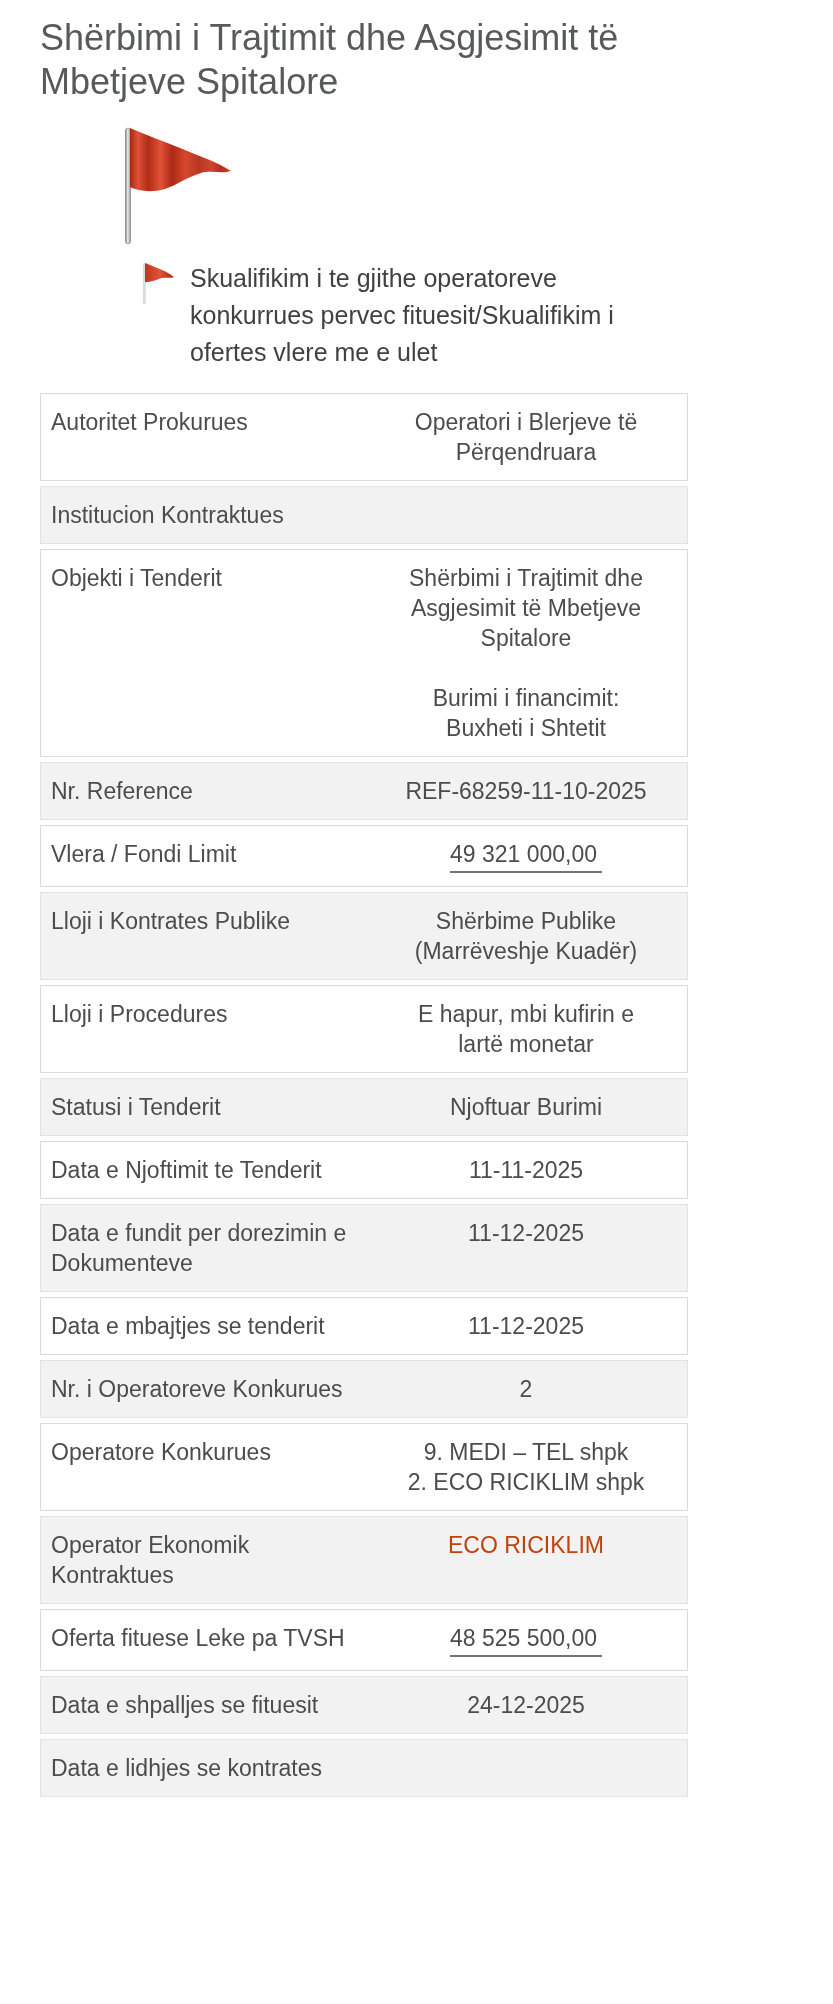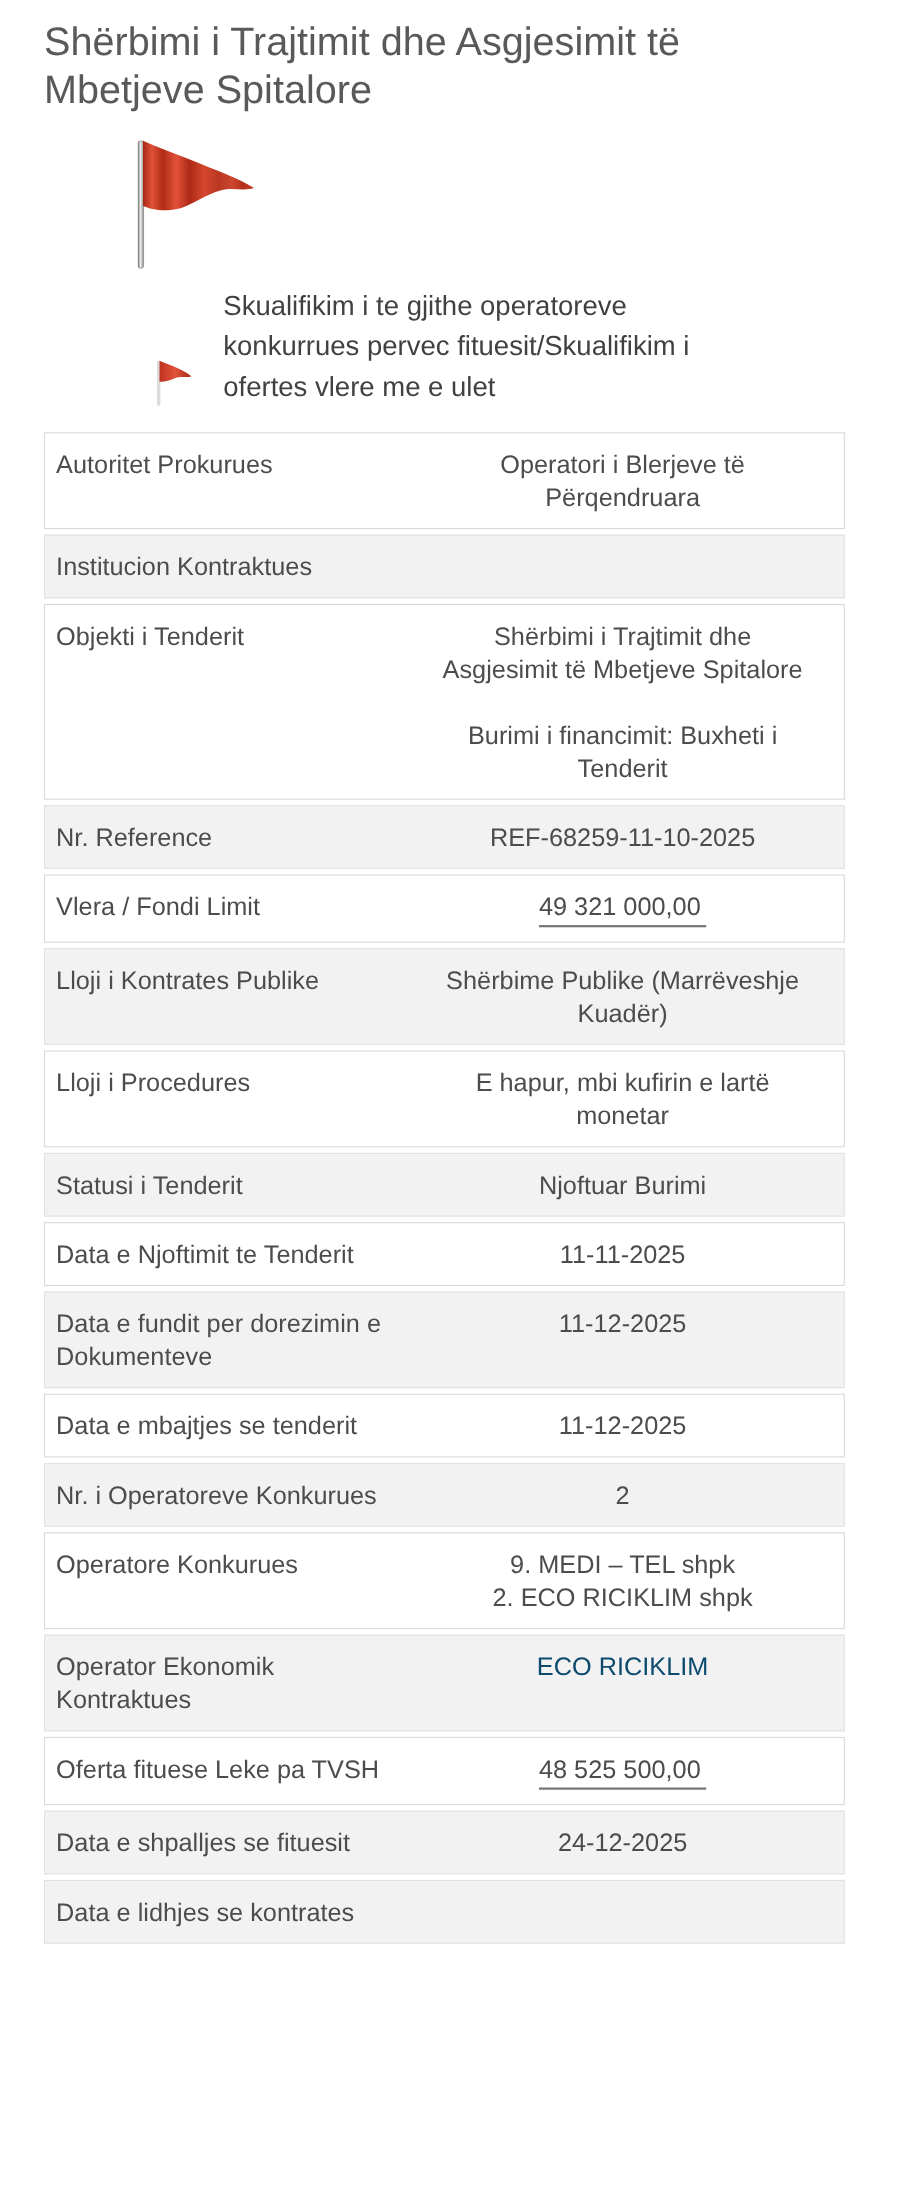--- a/index.html
+++ b/index.html
@@ -11,45 +11,45 @@
   .page{padding:16px 49px 0 40px;}
 
   .page-title{
     font-size:36px;font-weight:400;color:#58595b;
     line-height:44px;margin:0;max-width:700px;
   }
 
   .bigflag{margin:22px 0 0 85px;width:112px;height:120px;}
   .bigflag svg{display:block;}
 
-  .note{display:flex;align-items:flex-end;margin:14px 0 0 102px;gap:13px;}
+  .note{display:flex;align-items:flex-start;margin:14px 0 0 102px;}
   .smallflag{width:34px;height:44px;flex:0 0 34px;margin-top:2px;}
   .note-text{
     margin:0 0 0 14px;font-size:25px;line-height:37px;
     color:#414143;width:470px;
   }
 
-  .tbl{margin-top:22px;width:728px;}
+  .tbl{margin-top:22px;width:648px;}
   .trow{
     display:flex;background:#ffffff;border:1px solid #d9d9d9;
     margin-bottom:5px;
   }
   .trow.shaded{background:#f2f2f2;border-color:#e2e2e2;}
   .tlabel{
     flex:0 0 340px;box-sizing:border-box;padding:13px 10px;
     font-size:23px;line-height:30px;
   }
   .tvalue{
     flex:1;box-sizing:border-box;padding:13px 36px 13px 20px;
     font-size:23px;line-height:30px;min-height:30px;text-align:center;
   }
   .vpara{margin:0 0 30px 0;}
   .vpara:last-child{margin-bottom:0;}
   .uval{border-bottom:2px solid #737373;padding:0 5px 2px 0;display:inline-block;}
-  .vlink{color:#0c4a6e;text-decoration:none;cursor:pointer;margin-top:20px;}
+  .vlink{color:#c2410c;text-decoration:none;cursor:pointer;margin-top:20px;}
 </style>
 </head>
 <body>
 
 <div class="page">
 
   <h1 class="page-title">Shërbimi i Trajtimit dhe Asgjesimit të Mbetjeve Spitalore</h1>
 
   <div class="bigflag">
     <svg width="112" height="120" viewBox="0 0 112 120" xmlns="http://www.w3.org/2000/svg">
@@ -100,21 +100,21 @@
         <div class="tvalue">Operatori i Blerjeve të Përqendruara</div>
       </div>
       <div class="trow shaded">
         <div class="tlabel">Institucion Kontraktues</div>
         <div class="tvalue"></div>
       </div>
       <div class="trow">
         <div class="tlabel">Objekti i Tenderit</div>
         <div class="tvalue">
           <p class="vpara">Shërbimi i Trajtimit dhe Asgjesimit të Mbetjeve Spitalore</p>
-          <p class="vpara">Burimi i financimit: Buxheti i Tenderit</p>
+          <p class="vpara">Burimi i financimit: Buxheti i Shtetit</p>
         </div>
       </div>
       <div class="trow shaded">
         <div class="tlabel">Nr. Reference</div>
         <div class="tvalue">REF-68259-11-10-2025</div>
       </div>
       <div class="trow">
         <div class="tlabel">Vlera / Fondi Limit</div>
         <div class="tvalue"><span class="uval">49 321 000,00</span></div>
       </div>

